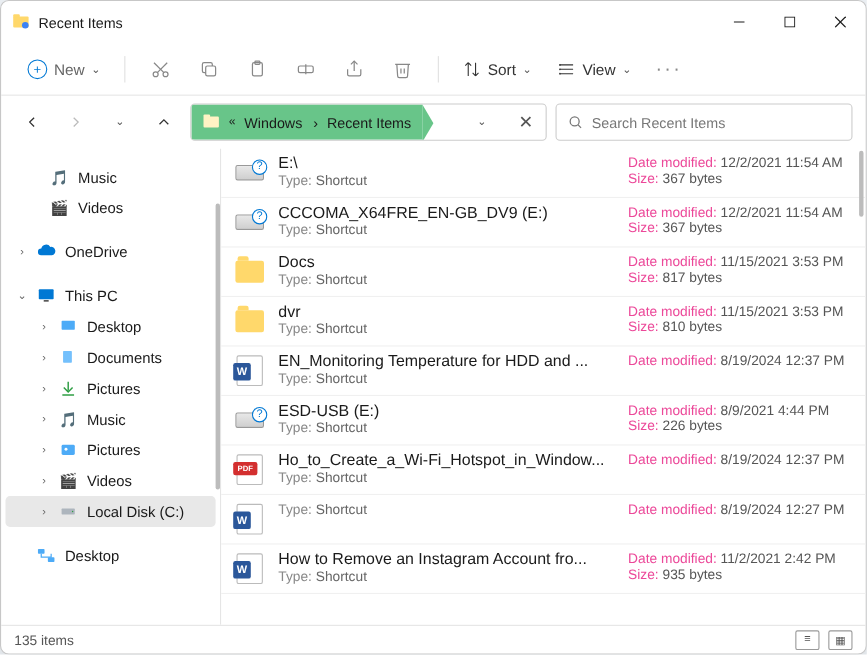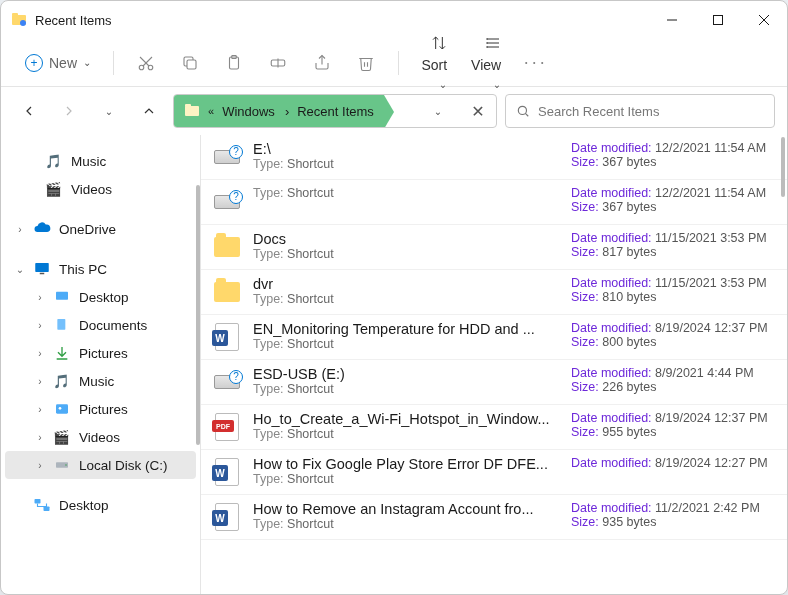--- a/index.html
+++ b/index.html
@@ -8,21 +8,21 @@
 .titlebar { height: 38px; display: flex; align-items: center; justify-content: space-between; padding: 0 0 0 10px; }
 .titlebar-left { display: flex; align-items: center; gap: 8px; font-size: 13px; color: #1a1a1a; }
 .titlebar-icon { width: 16px; height: 16px; }
 .win-controls { display: flex; }
 .win-btn { width: 46px; height: 38px; display: flex; align-items: center; justify-content: center; color: #1a1a1a; }
 .toolbar { height: 48px; border-bottom: 1px solid #e5e5e5; display: flex; align-items: center; padding: 0 14px; gap: 4px; }
 .tool-new { display: flex; align-items: center; gap: 6px; padding: 6px 10px; border-radius: 4px; color: #666; font-size: 14px; }
 .tool-new .plus { width: 18px; height: 18px; border: 1px solid #0078d4; border-radius: 50%; display: flex; align-items: center; justify-content: center; color: #0078d4; font-size: 12px; }
 .tool-sep { width: 1px; height: 24px; background: #e0e0e0; margin: 0 8px; }
 .tool-icon { width: 40px; height: 36px; display: flex; align-items: center; justify-content: center; color: #888; border-radius: 4px; }
-.tool-sort, .tool-view { display: flex; align-items: flex-end; gap: 6px; padding: 6px 10px; color: #333; font-size: 14px; flex-direction: column; }
+.tool-sort, .tool-view { display: flex; align-items: center; gap: 6px; padding: 6px 10px; color: #333; font-size: 14px; }
 .addr-row { height: 48px; display: flex; align-items: center; padding: 0 12px; gap: 8px; }
 .nav-btn { width: 32px; height: 32px; display: flex; align-items: center; justify-content: center; color: #555; border-radius: 4px; }
 .nav-btn.disabled { color: #bbb; }
 .addr-bar { flex: 1; height: 34px; border: 1px solid #ccc; border-radius: 4px; display: flex; align-items: stretch; overflow: hidden; }
 .addr-active { background: #68c589; display: flex; align-items: center; padding: 0 10px; gap: 8px; color: #1a1a1a; font-size: 13px; position: relative; }
 .addr-active::after { content: ""; position: absolute; right: -10px; top: 0; bottom: 0; width: 0; border-top: 17px solid transparent; border-bottom: 17px solid transparent; border-left: 10px solid #68c589; }
 .addr-seg { display: flex; align-items: center; gap: 6px; }
 .addr-rest { flex: 1; display: flex; align-items: center; justify-content: flex-end; padding: 0 6px; gap: 16px; }
 .addr-close, .addr-drop { width: 24px; height: 24px; display: flex; align-items: center; justify-content: center; color: #555; }
 .search-bar { width: 270px; height: 34px; border: 1px solid #ccc; border-radius: 4px; display: flex; align-items: center; padding: 0 10px; gap: 8px; color: #777; font-size: 13px; }
@@ -36,21 +36,21 @@
 .side-item.selected { background: #e8e8e8; }
 .side-spacer { height: 12px; }
 .main { flex: 1; overflow-y: auto; padding: 0; position: relative; }
 .item-row { display: flex; align-items: flex-start; padding: 6px 16px 6px 10px; border-bottom: 1px solid #f0f0f0; gap: 10px; }
 .item-icon { width: 32px; height: 32px; flex-shrink: 0; display: flex; align-items: center; justify-content: center; }
 .item-body { flex: 1; min-width: 0; }
 .item-name { font-size: 14.5px; color: #1a1a1a; white-space: nowrap; overflow: hidden; text-overflow: ellipsis; }
 .item-meta1 { font-size: 12.5px; color: #666; }
 .item-meta1 .lbl { color: #888; }
 .item-side { text-align: left; font-size: 12.5px; color: #555; width: 200px; flex-shrink: 0; }
-.item-side .lbl { color: #6d28d9; }
+.item-side .lbl { color: #ec4899; }
 .status { height: 26px; border-top: 1px solid #e5e5e5; display: flex; align-items: center; padding: 0 12px; font-size: 12.5px; color: #555; justify-content: space-between; }
 .status-right { display: flex; gap: 8px; }
 .view-toggle { width: 22px; height: 18px; border: 1px solid #999; border-radius: 2px; display: flex; align-items: center; justify-content: center; font-size: 10px; color: #555; }
 .scroll-thumb { position: absolute; right: 2px; top: 2px; width: 4px; height: 60px; background: #bcbcbc; border-radius: 2px; }
 
 .ic-folder { background: #ffd86b; border-radius: 2px; width: 26px; height: 20px; position: relative; }
 .ic-folder::before { content:""; position:absolute; top:-4px; left:2px; width:10px; height:4px; background:#ffd86b; border-radius:2px 2px 0 0; }
 .ic-drive { width: 26px; height: 14px; background: linear-gradient(#e8e8e8,#cfcfcf); border: 1px solid #999; border-radius: 2px; position: relative; }
 .ic-drive.q::after { content:"?"; position:absolute; top:-6px; right:-4px; font-size:10px; color:#0078d4; background:#fff; border-radius:50%; width:12px; height:12px; text-align:center; line-height:12px; border:1px solid #0078d4; }
 .ic-word { width: 24px; height: 28px; background: #fff; border: 1px solid #bbb; border-radius: 2px; position: relative; display:flex; align-items:center; }
@@ -331,20 +331,21 @@
     <div class="item-side">
       <div><span class="lbl">Date modified:</span> 12/2/2021 11:54 AM</div>
       <div><span class="lbl">Size:</span> 367 bytes</div>
     </div>
         </div>
         <div class="item-row">
     <div class="item-icon">
             <div class="ic-drive q"></div>
           </div>
     <div class="item-body">
+      <div class="item-name">CCCOMA_X64FRE_EN-GB_DV9 (E:)</div>
       <div class="item-meta1"><span class="lbl">Type:</span> Shortcut</div>
     </div>
     <div class="item-side">
       <div><span class="lbl">Date modified:</span> 12/2/2021 11:54 AM</div>
       <div><span class="lbl">Size:</span> 367 bytes</div>
     </div>
         </div>
         <div class="item-row">
     <div class="item-icon">
             <div class="ic-folder"></div>
@@ -374,21 +375,20 @@
         <div class="item-row">
     <div class="item-icon">
             <div class="ic-word"></div>
           </div>
     <div class="item-body">
       <div class="item-name">EN_Monitoring Temperature for HDD and ...</div>
       <div class="item-meta1"><span class="lbl">Type:</span> Shortcut</div>
     </div>
     <div class="item-side">
       <div><span class="lbl">Date modified:</span> 8/19/2024 12:37 PM</div>
-      <div><span class="lbl">Size:</span> 800 bytes</div>
     </div>
         </div>
         <div class="item-row">
     <div class="item-icon">
             <div class="ic-drive q"></div>
           </div>
     <div class="item-body">
       <div class="item-name">ESD-USB (E:)</div>
       <div class="item-meta1"><span class="lbl">Type:</span> Shortcut</div>
     </div>
@@ -400,29 +400,27 @@
         <div class="item-row">
     <div class="item-icon">
             <div class="ic-pdf"></div>
           </div>
     <div class="item-body">
       <div class="item-name">Ho_to_Create_a_Wi-Fi_Hotspot_in_Window...</div>
       <div class="item-meta1"><span class="lbl">Type:</span> Shortcut</div>
     </div>
     <div class="item-side">
       <div><span class="lbl">Date modified:</span> 8/19/2024 12:37 PM</div>
-      <div><span class="lbl">Size:</span> 955 bytes</div>
     </div>
         </div>
         <div class="item-row">
     <div class="item-icon">
             <div class="ic-word"></div>
           </div>
     <div class="item-body">
-      <div class="item-name">How to Fix Google Play Store Error DF DFE...</div>
       <div class="item-meta1"><span class="lbl">Type:</span> Shortcut</div>
     </div>
     <div class="item-side">
       <div><span class="lbl">Date modified:</span> 8/19/2024 12:27 PM</div>
     </div>
         </div>
         <div class="item-row">
     <div class="item-icon">
             <div class="ic-word"></div>
           </div>
@@ -431,13 +429,20 @@
       <div class="item-meta1"><span class="lbl">Type:</span> Shortcut</div>
     </div>
     <div class="item-side">
       <div><span class="lbl">Date modified:</span> 11/2/2021 2:42 PM</div>
       <div><span class="lbl">Size:</span> 935 bytes</div>
     </div>
         </div>
       </div>
   </div>
 
+  <div class="status">
+    <span>135 items</span>
+    <div class="status-right">
+      <div class="view-toggle">≡</div>
+      <div class="view-toggle">▦</div>
+    </div>
+  </div>
 </div>
 
 </body></html>

